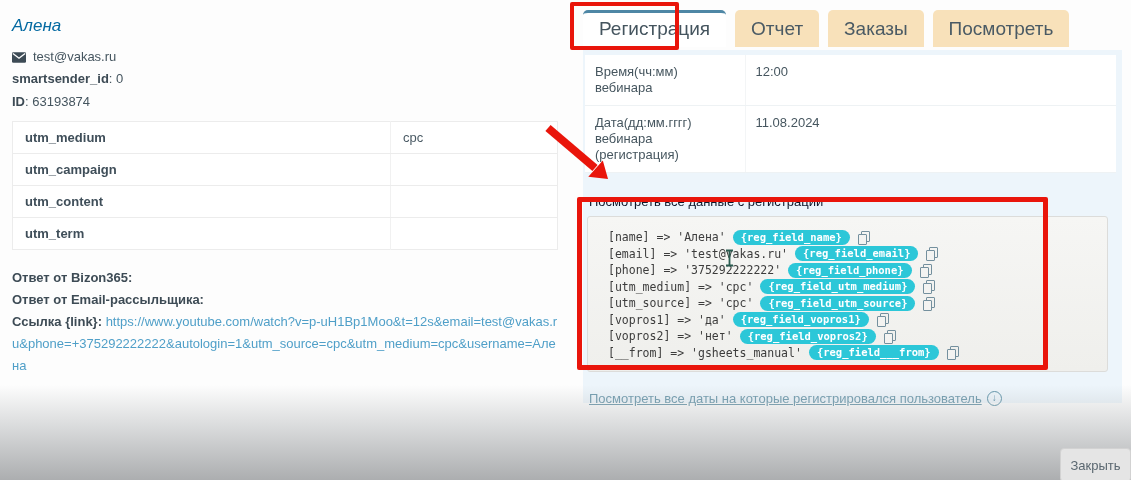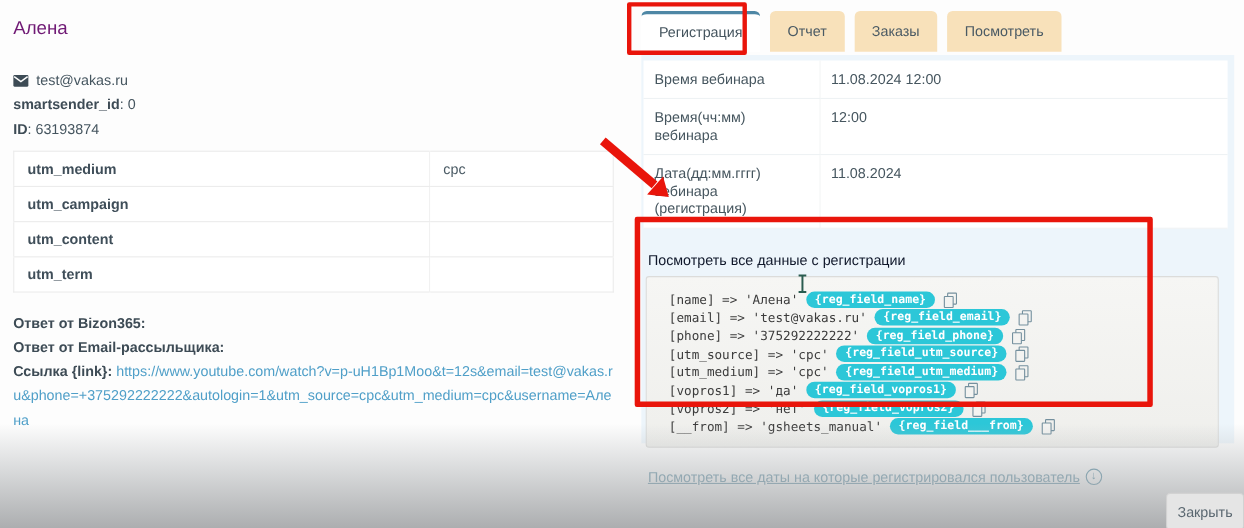--- a/index.html
+++ b/index.html
@@ -5,21 +5,21 @@
   * { margin:0; padding:0; box-sizing:border-box; }
   html,body { width:1131px; height:480px; overflow:hidden; }
   body {
     font-family:"Liberation Sans","DejaVu Sans",sans-serif;
     font-size:13px; color:#42525c; background:#fdfdfd; position:relative;
   }
   a { text-decoration:none; cursor:pointer; }
 
   
   .left-col { position:absolute; left:12px; top:12px; width:546px; }
-  .user-name { font-size:17px; font-weight:500; color:#701a75; margin:4px 0 28px 0; }
+  .user-name { font-size:17px; font-weight:500; color:#0369a1; margin:4px 0 12px 0;font-style:italic; }
   .contact-line { display:flex; align-items:center; line-height:18px; color:#45555f; }
   .cicon { display:inline-flex; width:16px; margin-right:5px; justify-content:flex-start; }
   .meta-line { line-height:16px; margin-top:5px; color:#45555f; }
   .meta-line b { color:#3d4b55; }
   .meta-line.id { margin-top:7px; }
 
   table.utm-table { width:546px; border-collapse:collapse; margin-top:11px; background:#fff;
     border:1px solid #ececec; }
   table.utm-table td { padding:8px 12px; height:32px; border-bottom:1px solid #ececec;
     font-size:13px; vertical-align:middle; }
@@ -28,21 +28,21 @@
   table.utm-table td.v { color:#4a5a64; }
 
   .responses { margin-top:17px; }
   .resp-line { line-height:22px; }
   .resp-line b { color:#3d4b55; }
   .resp-link { color:#4f9fc8; word-break:break-all; }
 
   
   .tabs { position:absolute; left:583px; top:10px; display:flex; gap:9px; }
   .tab { padding:10px 16px; background:#f8e1ba; border-radius:5px 5px 0 0;
-    color:#4a5a64; font-size:13px; cursor:pointer; height:37px; display:flex; align-items:center; }
+    color:#4a5a64; font-size:19px; cursor:pointer; height:37px; display:flex; align-items:center; }
   .tab.active { background:#ffffff; border-top:3px solid #4e87a5; padding-top:8px; color:#44545e; }
 
   .panel { position:absolute; left:583px; top:50px; width:539px; height:353px;
     background:#edf5fb; padding:5px 6px 0 2px; }
   table.web-table { width:531px; border-collapse:collapse; background:#fff; }
   table.web-table td { padding:9px 10px; border-bottom:1px solid #eef2f4; font-size:13px;
     color:#46565f; vertical-align:top; line-height:16px; }
   table.web-table td.k { width:160px; border-right:1px solid #f3f5f6; }
   .link1 { display:inline-block; margin:21px 0 7px 4px; color:#0f172a; font-size:13px; }
 
@@ -139,42 +139,38 @@
   <div class="tab active">Регистрация</div>
   <div class="tab">Отчет</div>
   <div class="tab">Заказы</div>
   <div class="tab">Посмотреть</div>
 </div>
 
 <div class="panel">
   <table class="web-table">
     <tbody>
       <tr>
-          <td class="k">Время вебинара</td>
-          <td>11.08.2024 12:00</td>
-        </tr>
-      <tr>
           <td class="k">Время(чч:мм) вебинара</td>
           <td>12:00</td>
         </tr>
       <tr>
           <td class="k">Дата(дд:мм.гггг) вебинара (регистрация)</td>
           <td>11.08.2024</td>
         </tr>
     </tbody>
   </table>
 
   <a class="link1">Посмотреть все данные с регистрации</a>
 
   <div class="codeblock">
     <div class="code-line"><span>[name] =&gt; 'Алена'</span><span class="badge">{reg_field_name}</span><span class="copy-ic"></span></div>
     <div class="code-line"><span>[email] =&gt; 'test@vakas.ru'</span><span class="badge">{reg_field_email}</span><span class="copy-ic"></span></div>
     <div class="code-line"><span>[phone] =&gt; '375292222222'</span><span class="badge">{reg_field_phone}</span><span class="copy-ic"></span></div>
+    <div class="code-line"><span>[utm_medium] =&gt; 'cpc'</span><span class="badge">{reg_field_utm_medium}</span><span class="copy-ic"></span></div>
     <div class="code-line"><span>[utm_source] =&gt; 'cpc'</span><span class="badge">{reg_field_utm_source}</span><span class="copy-ic"></span></div>
-    <div class="code-line"><span>[utm_medium] =&gt; 'cpc'</span><span class="badge">{reg_field_utm_medium}</span><span class="copy-ic"></span></div>
     <div class="code-line"><span>[vopros1] =&gt; 'да'</span><span class="badge">{reg_field_vopros1}</span><span class="copy-ic"></span></div>
     <div class="code-line"><span>[vopros2] =&gt; 'нет'</span><span class="badge">{reg_field_vopros2}</span><span class="copy-ic"></span></div>
     <div class="code-line"><span>[__from] =&gt; 'gsheets_manual'</span><span class="badge">{reg_field___from}</span><span class="copy-ic"></span></div>
   </div>
 
   <div class="link2-row">
     <a class="link2">Посмотреть все даты на которые регистрировался пользователь</a>
     <span class="circle-arrow">↓</span>
   </div>
 </div>

